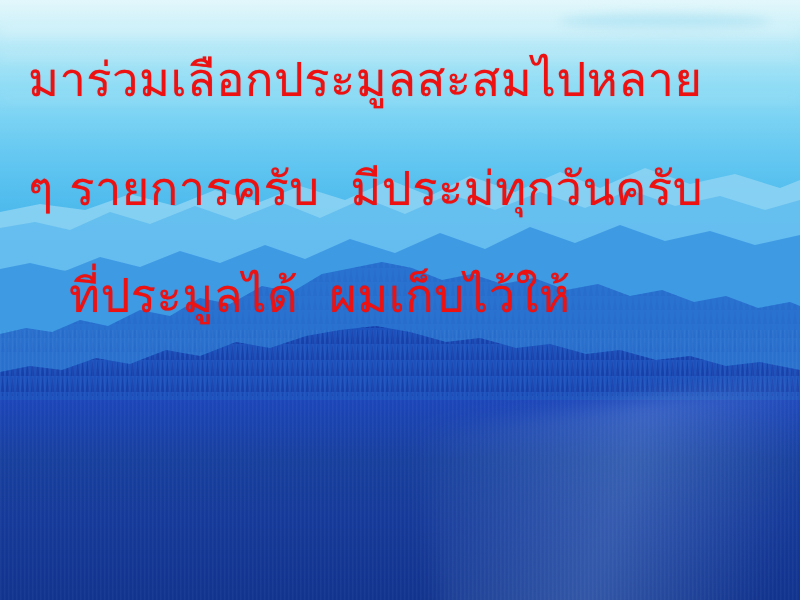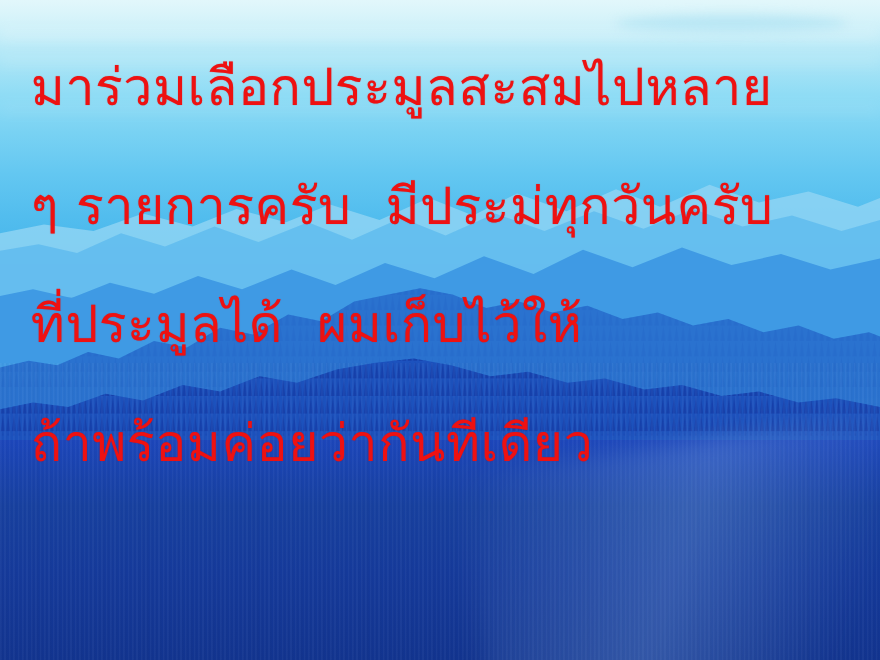--- a/index.html
+++ b/index.html
@@ -115,21 +115,21 @@
     font-family: "DejaVu Sans", sans-serif;
     font-size: 47px;
     font-weight: 400;
     line-height: 1;
     white-space: pre;
     letter-spacing: 0.5px;
     text-shadow: 0 0 1px rgba(200,0,0,0.45);
   }
   .cap-line.l1 { top: 56px; }
   .cap-line.l2 { top: 165px; }
-  .cap-line.l3 { top: 272px; }
+  .cap-line.l3 { top: 272px; margin-left: 41px; }
   .cap-line.l4 { top: 380px; }
 </style>
 </head>
 <body>
 
 <div id="stage">
 
   <div class="sky"></div>
   <div class="cloudwisp"></div>
   <div class="haze h1"></div>
@@ -197,16 +197,15 @@
   </div>
 
   <div class="deep"></div>
   <div class="grain"></div>
   <div class="sheen"></div>
 
   <div class="caption">
     <div class="cap-line l1">มาร่วมเลือกประมูลสะสมไปหลาย</div>
     <div class="cap-line l2">ๆ รายการครับ  มีประม่ทุกวันครับ</div>
     <div class="cap-line l3">ที่ประมูลได้  ผมเก็บไว้ให้</div>
-    <div class="cap-line l4">ถ้าพร้อมค่อยว่ากันทีเดียว</div>
   </div>
 
 </div>
 
 </body></html>

